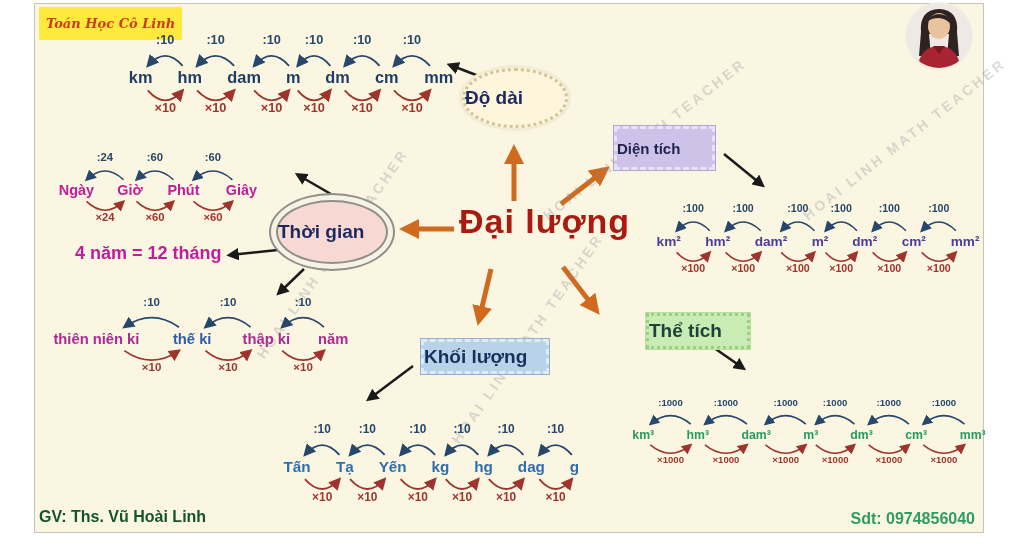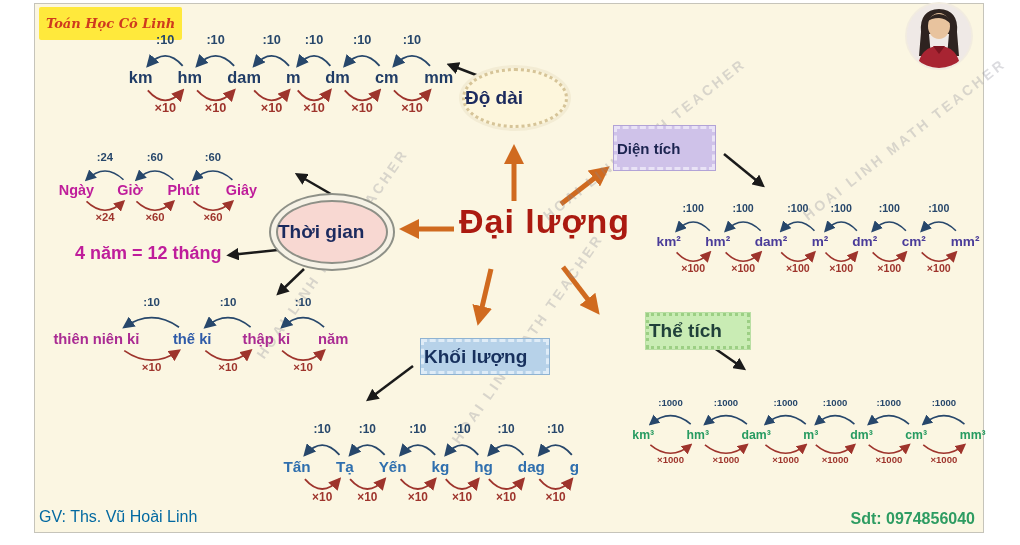--- a/index.html
+++ b/index.html
@@ -52,21 +52,21 @@
     font-size:19px;color:#20403a;margin-left:44px;
   }
   
   .chain{position:absolute;}
   .chain svg{display:block;width:100%;height:100%;}
   
   .year-note{
     left:40px;top:239px;color:#bf1d9b;font-size:18px;font-weight:bold;white-space:nowrap;
   }
   
-  .teacher{left:4px;top:504px;color:#0369a1;font-size:16px;font-weight:normal;white-space:nowrap;}
+  .teacher{left:4px;top:504px;color:#14532d;font-size:16px;font-weight:bold;white-space:nowrap;}
   .phone{right:8px;top:506px;color:#2e9c62;font-size:16px;font-weight:bold;white-space:nowrap;}
   
   .wm{
     color:rgba(135,135,148,0.30);font-size:14px;letter-spacing:3px;font-weight:bold;
     white-space:nowrap;transform-origin:left center;pointer-events:none;
   }
   .wm1{left:225px;top:345px;transform:rotate(-55deg);}
   .wm2{left:510px;top:205px;transform:rotate(-38deg);}
   .wm3{left:420px;top:430px;transform:rotate(-55deg);}
   .wm4{left:770px;top:205px;transform:rotate(-38deg);}

